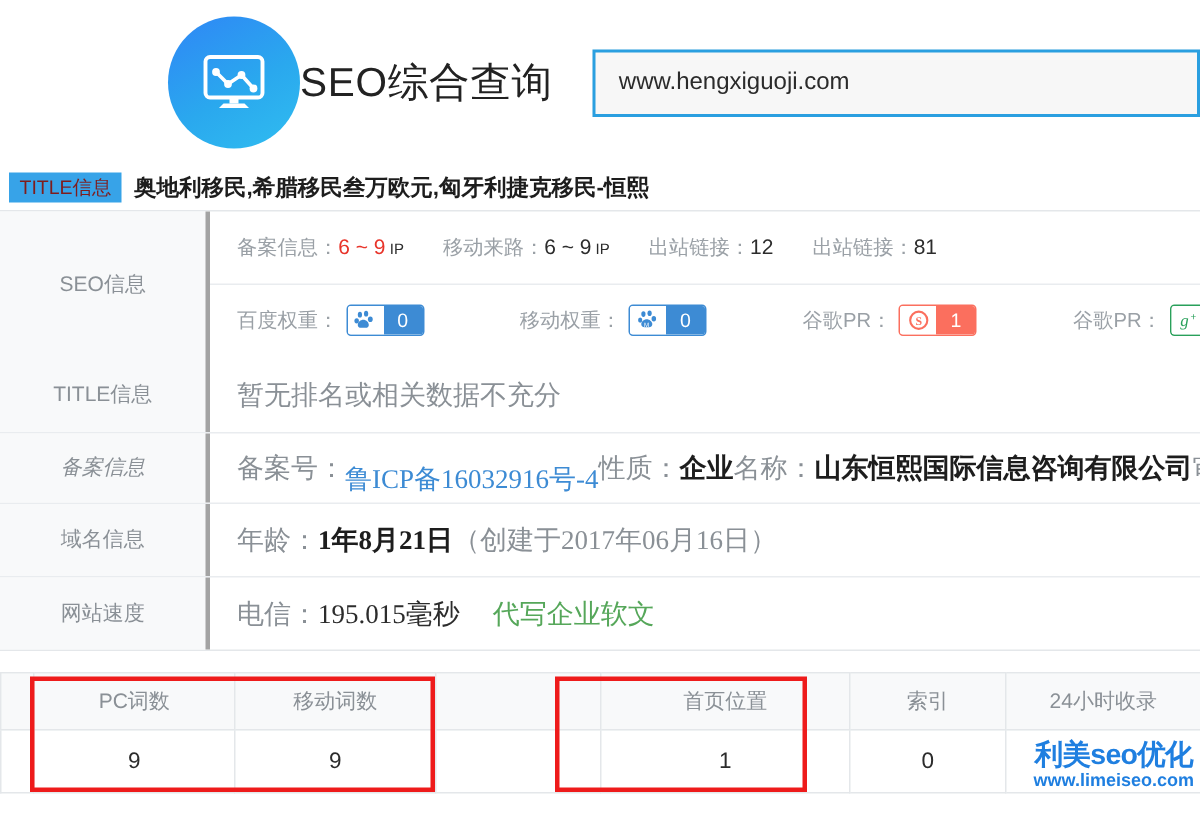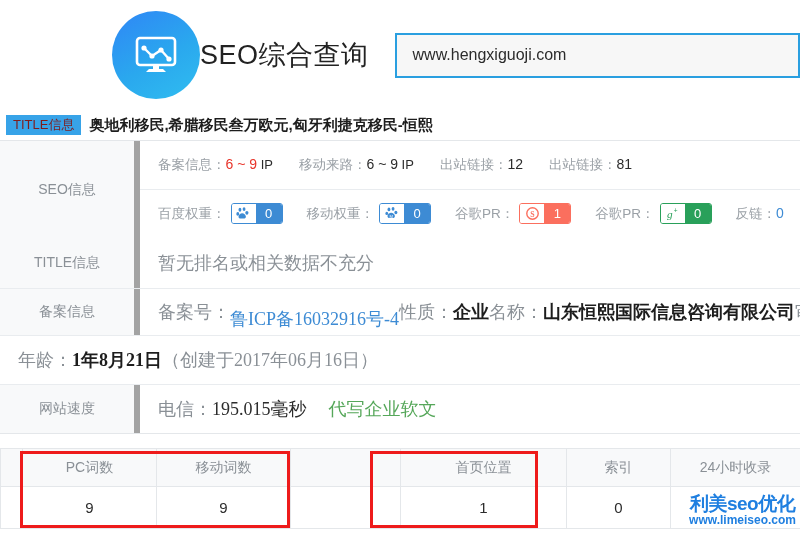--- a/index.html
+++ b/index.html
@@ -74,21 +74,21 @@
     width: 800px;
     border-top: 1px solid #e4e7ea;
     border-bottom: 1px solid #e4e7ea;
   }
   .info-row { display: flex; }
   .info-row + .info-row { border-top: 1px solid #e9ecef; }
   .info-label {
     width: 140px;
     flex: 0 0 140px;
     background: #f8f9fa;
-    border-right: 6px solid #a3a3a3;
+    border-right: 3px solid #a3a3a3;
     display: flex;
     align-items: center;
     justify-content: center;
     font-size: 14px;
     color: #8a9096;
   }
   .info-value {
     flex: 1 1 auto;
     min-width: 0;
     padding-left: 18px;
@@ -98,28 +98,28 @@
     color: #8a9096;
     white-space: nowrap;
     overflow: hidden;
     font-family: Liberation Serif, serif;
   }
 
   
   .seo-row { display: flex; border-bottom: 0; }
   .seo-sub { height: 48px; display: flex; align-items: center;
              padding-left: 18px; white-space: nowrap; overflow: hidden; }
-  .seo-sub + .seo-sub { border-top: 1px solid #e9ecef; }
+  .seo-sub + .seo-sub { border-top: 1px solid #e9ecef; gap: 40px; }
   .seo-right { flex: 1 1 auto; min-width: 0; display: flex; flex-direction: column; }
 
   .kv { margin-right: 26px; font-size: 13.5px; color: #9aa0a6; }
   .kv .num { color: #2c2c2c; font-size: 14px; }
   .kv .num-red { color: #e8342a; font-size: 14px; }
   .kv .num-blue { color: #3d8bd4; font-size: 14px; }
-  .kv .ip { color: #2c2c2c; font-size: 13px; margin-top: 28px; }
+  .kv .ip { color: #2c2c2c; font-size: 10px; margin-top: 28px; }
 
   
   .kvb { display: inline-flex; align-items: center; margin-right: 24px;
          font-size: 13.5px; color: #9aa0a6; white-space: nowrap; }
   .kvb .lbl { margin-right: 5px; }
   .badge { display: inline-flex; align-items: stretch; height: 21px;
            border-radius: 3px; overflow: hidden; font-size: 13px; line-height: 1; }
   .badge .ic { display: flex; align-items: center; justify-content: center;
                width: 24px; background: #ffffff; }
   .badge .val { display: flex; align-items: center; justify-content: center;
@@ -266,36 +266,37 @@
 
       </div>
     </div>
 
     <div class="info-row">
       <div class="info-label" style="height:50px;">TITLE信息</div>
       <div class="info-value" style="height:50px;">暂无排名或相关数据不充分</div>
     </div>
 
     <div class="info-row">
-      <div class="info-label" style="height:46px;">备案信息</div>
+      <div class="info-label" style="height:46px;font-style:italic;">备案信息</div>
       <div class="info-value" style="height:46px;">
         <span>备案号：</span>
           <span class="lnk-blue">鲁ICP备16032916号-4</span>
         <span class="sep"></span>
         <span>性质：</span>
           <span class="bold-dark">企业</span>
         <span class="sep"></span>
         <span>名称：</span>
           <span class="bold-dark">山东恒熙国际信息咨询有限公司</span>
         <span class="sep"></span>
         <span>审核时间</span>
       </div>
     </div>
 
     <div class="info-row">
+      <div class="info-label" style="height:48px;">域名信息</div>
       <div class="info-value" style="height:48px;">
         <span>年龄：</span>
           <span class="bold-dark">1年8月21日</span>
           <span>（创建于2017年06月16日）</span>
       </div>
     </div>
 
     <div class="info-row">
       <div class="info-label" style="height:48px;">网站速度</div>
       <div class="info-value" style="height:48px;">

